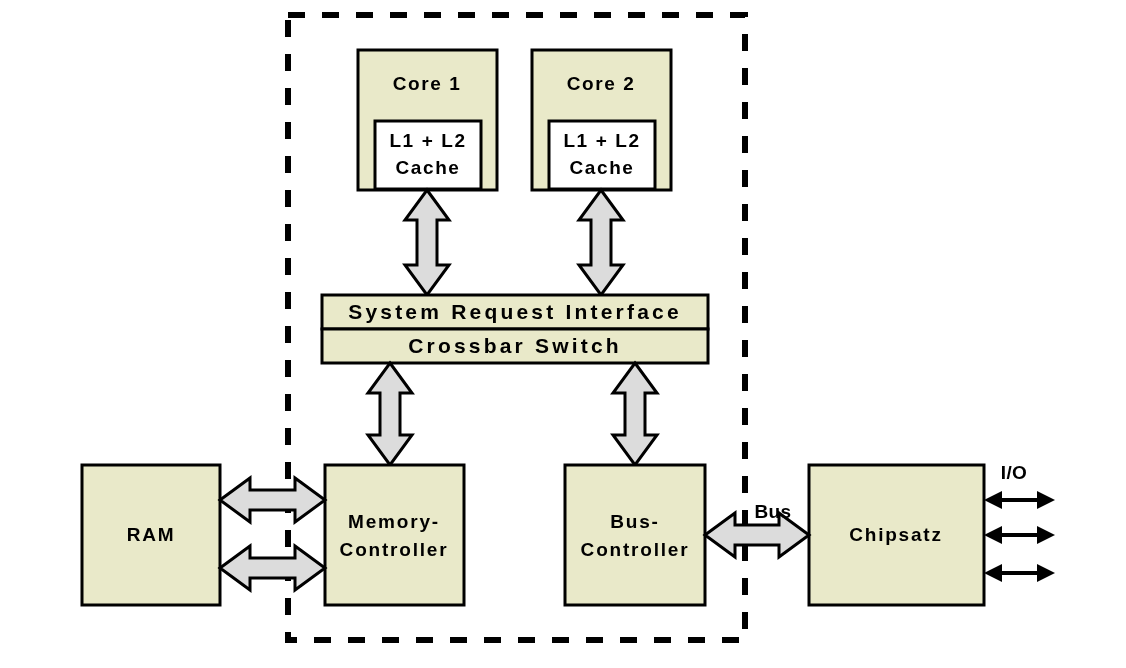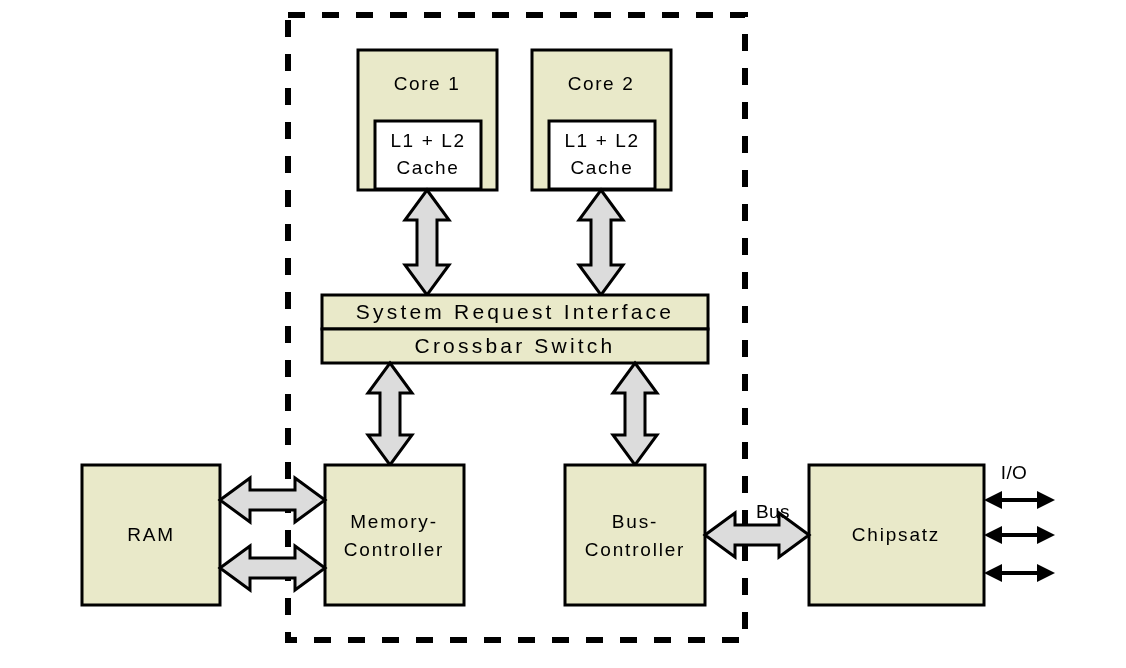--- a/index.html
+++ b/index.html
@@ -10,20 +10,21 @@
   body {
     width: 1126px;
     height: 668px;
     font-family: "Liberation Sans", sans-serif;
     overflow: hidden;
   }
   #diagram-root {
     position: relative;
     width: 992px;
     height: 668px;
+    font-weight: bold;
   }
   svg.diagram {
     display: block;
     width: 1126px;
     height: 668px;
   }
   .box-fill {
     fill: #e9e9c9;
     stroke: #000000;
     stroke-width: 3;

